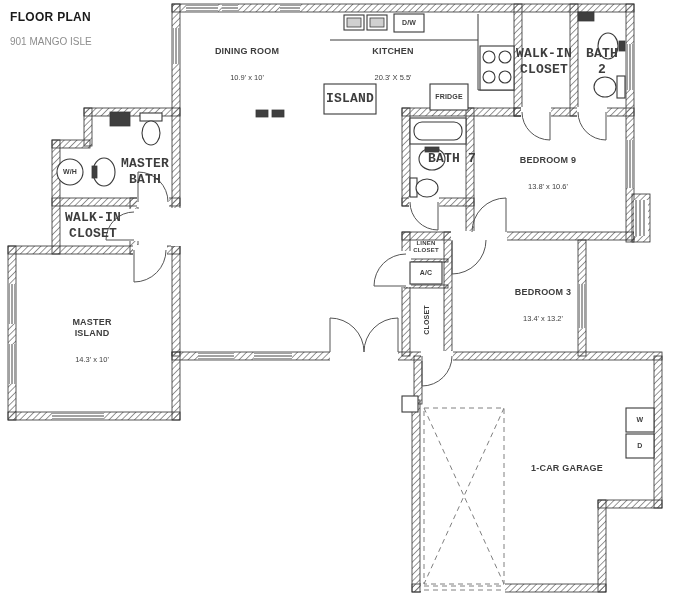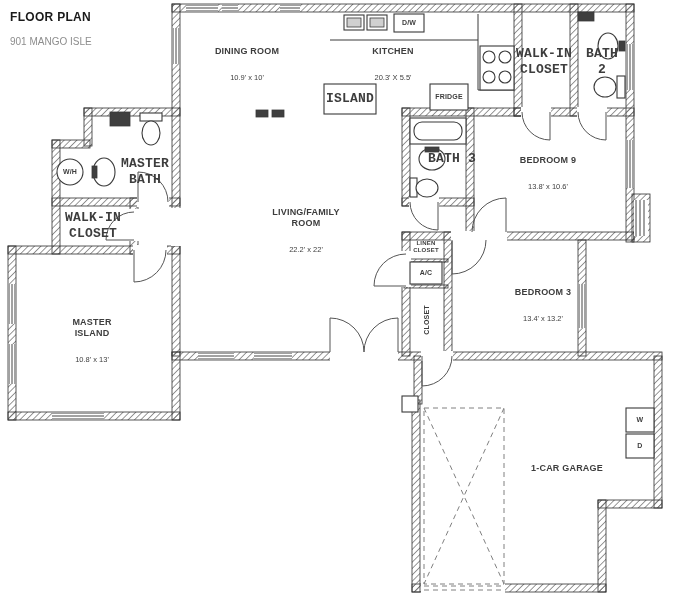--- a/index.html
+++ b/index.html
@@ -344,28 +344,23 @@
 
   <div class="lbl xs" style="left:70px;top:172px">
     <div class="name">W/H</div>
   </div>
 
   <div class="lbl sm" style="left:93px;top:226px">
     <div class="name">WALK-IN</div>
     <div class="name">CLOSET</div>
   </div>
 
-  <div class="lbl" style="left:306px;top:230px">
-    <div class="name">LIVING/FAMILY</div>
-    <div class="name">ROOM</div>
-    <div class="dims">22.2' x 22'</div>
-  </div>
 
   <div class="lbl sm" style="left:452px;top:159px">
-    <div class="name">BATH 3</div>
+    <div class="name">BATH 7</div>
   </div>
 
   <div class="lbl" style="left:548px;top:173px">
     <div class="name">BEDROOM 9</div>
     <div class="dims">13.8' x 10.6'</div>
   </div>
 
   <div class="lbl tiny" style="left:426px;top:247px">
     <div class="name">LINEN</div>
     <div class="name">CLOSET</div>
@@ -380,21 +375,21 @@
   </div>
 
   <div class="lbl" style="left:543px;top:305px">
     <div class="name">BEDROOM 3</div>
     <div class="dims">13.4' x 13.2'</div>
   </div>
 
   <div class="lbl" style="left:92px;top:340px">
     <div class="name">MASTER</div>
     <div class="name">ISLAND</div>
-    <div class="dims">10.8' x 13'</div>
+    <div class="dims">14.3' x 10'</div>
   </div>
 
   <div class="lbl" style="left:567px;top:468px">
     <div class="name">1-CAR GARAGE</div>
   </div>
 
   <div class="lbl xs" style="left:640px;top:420px">
     <div class="name">W</div>
   </div>
 

